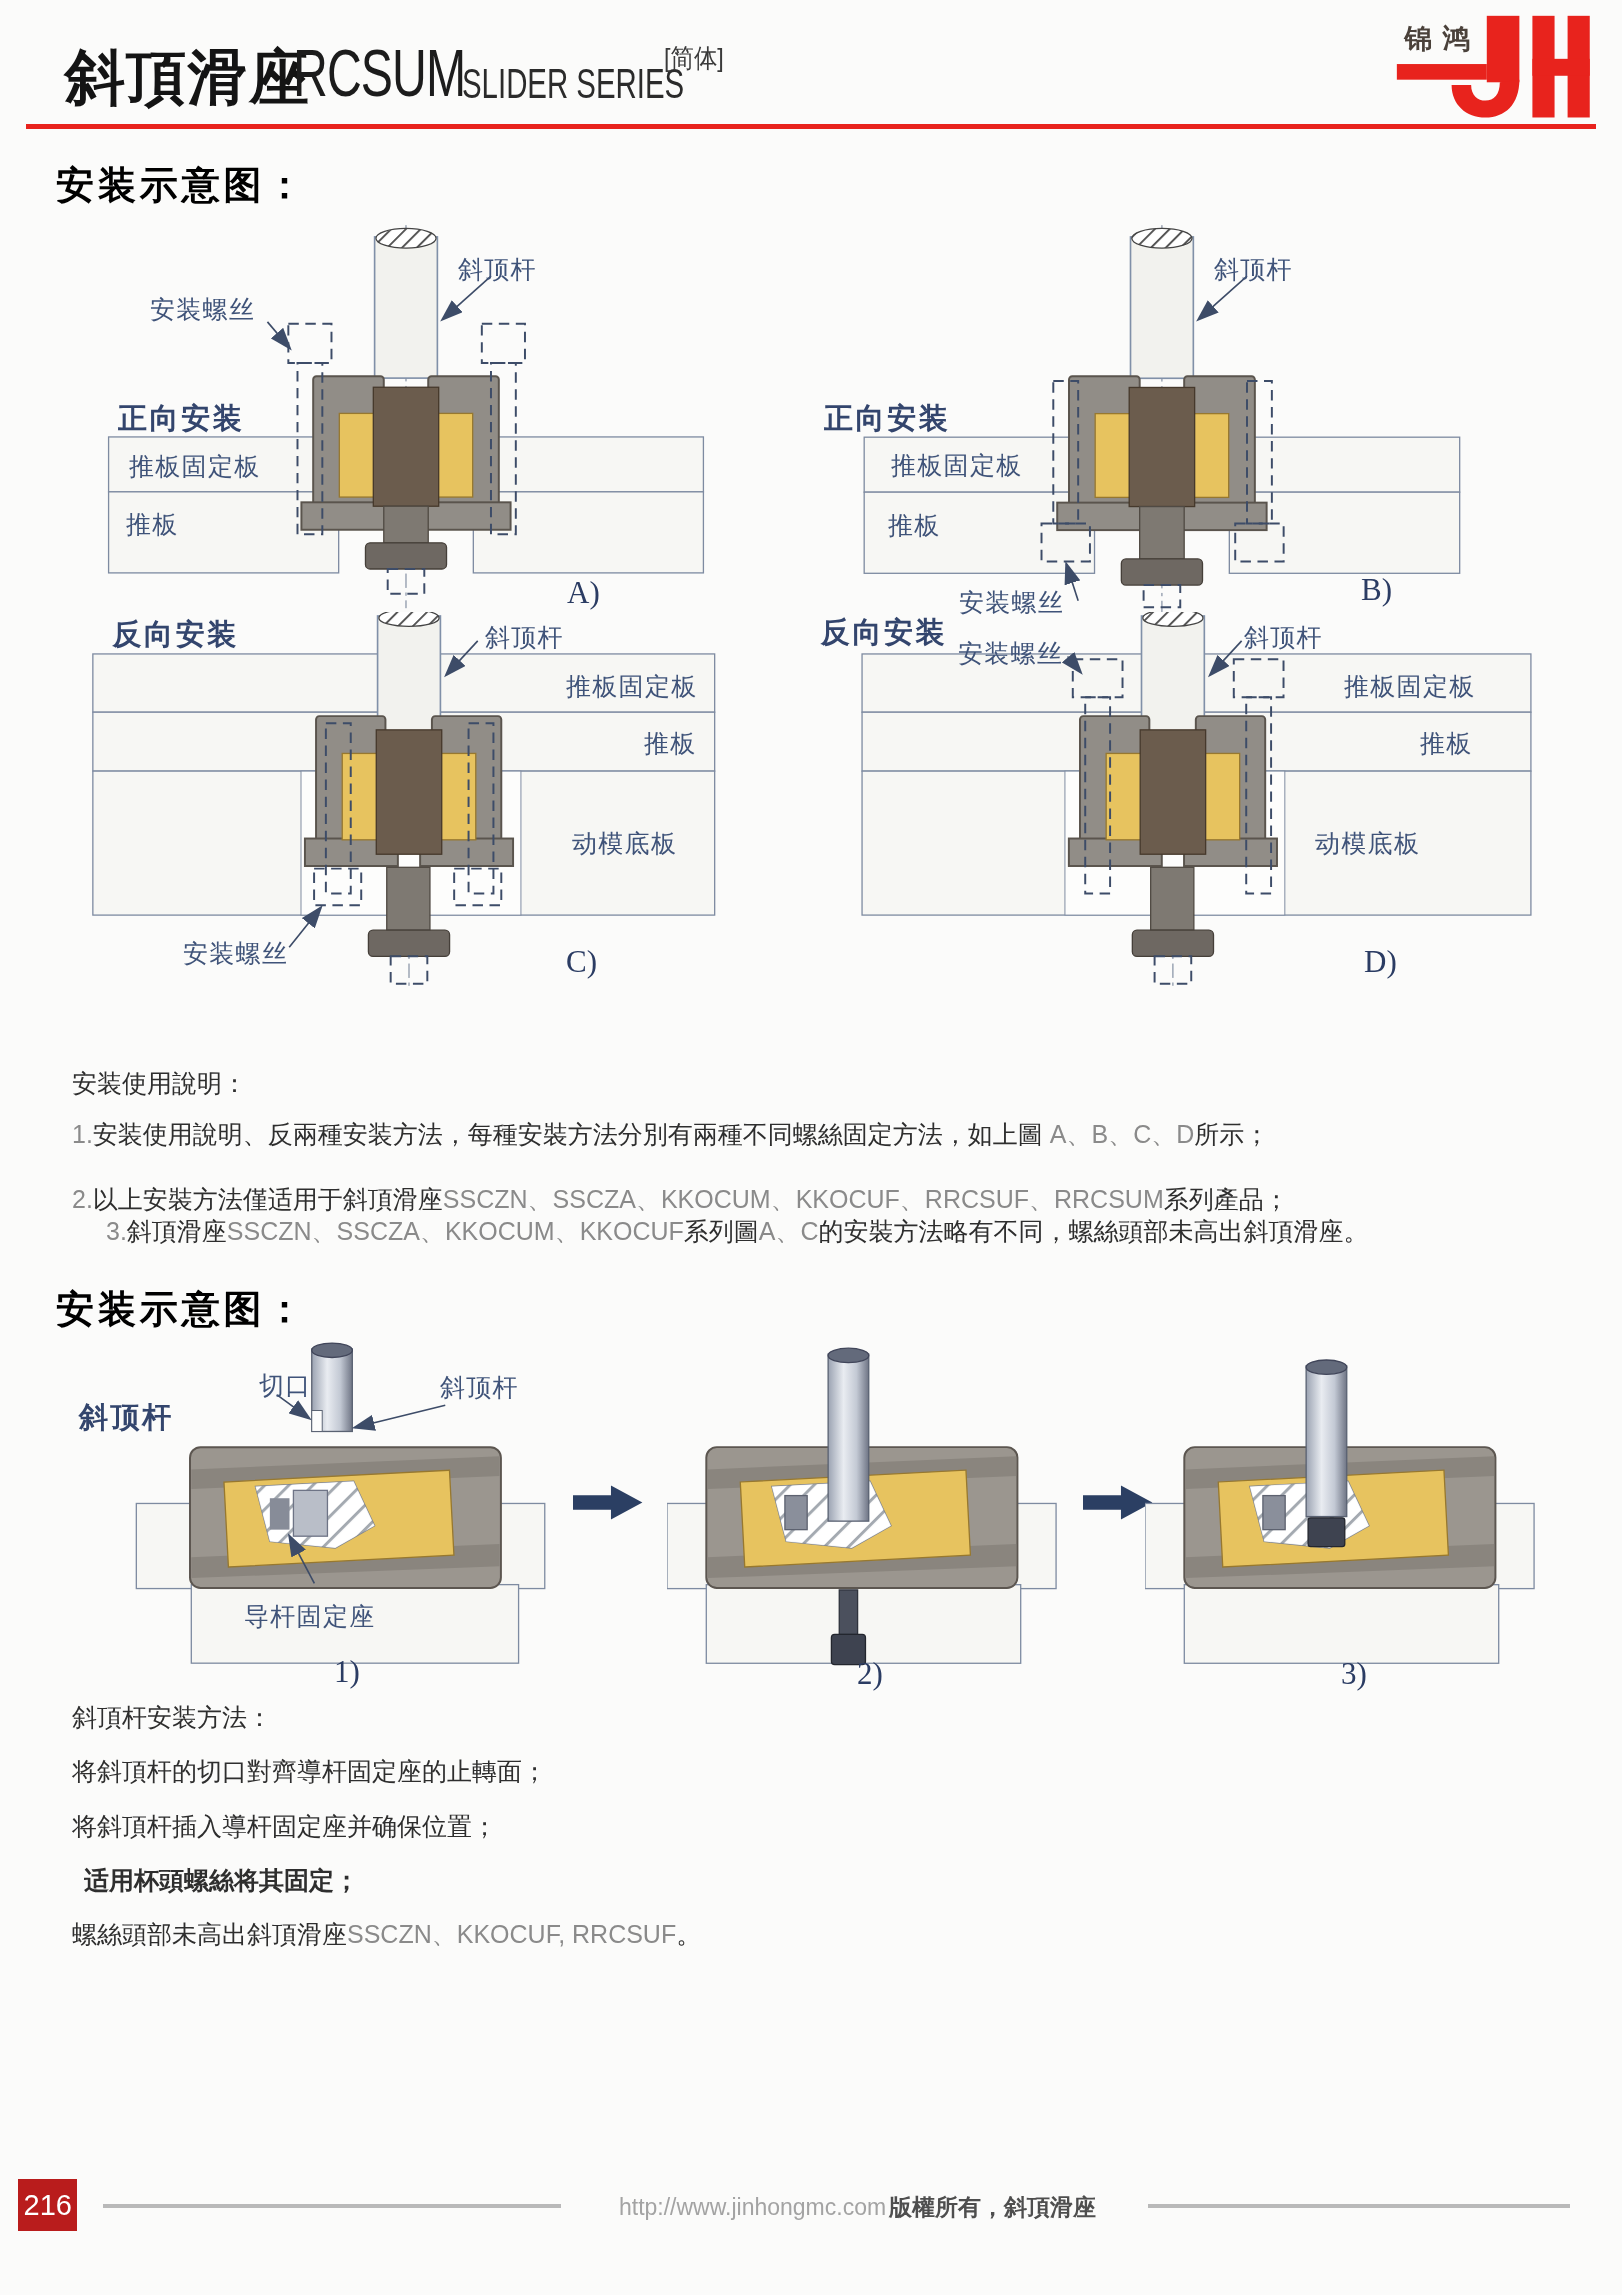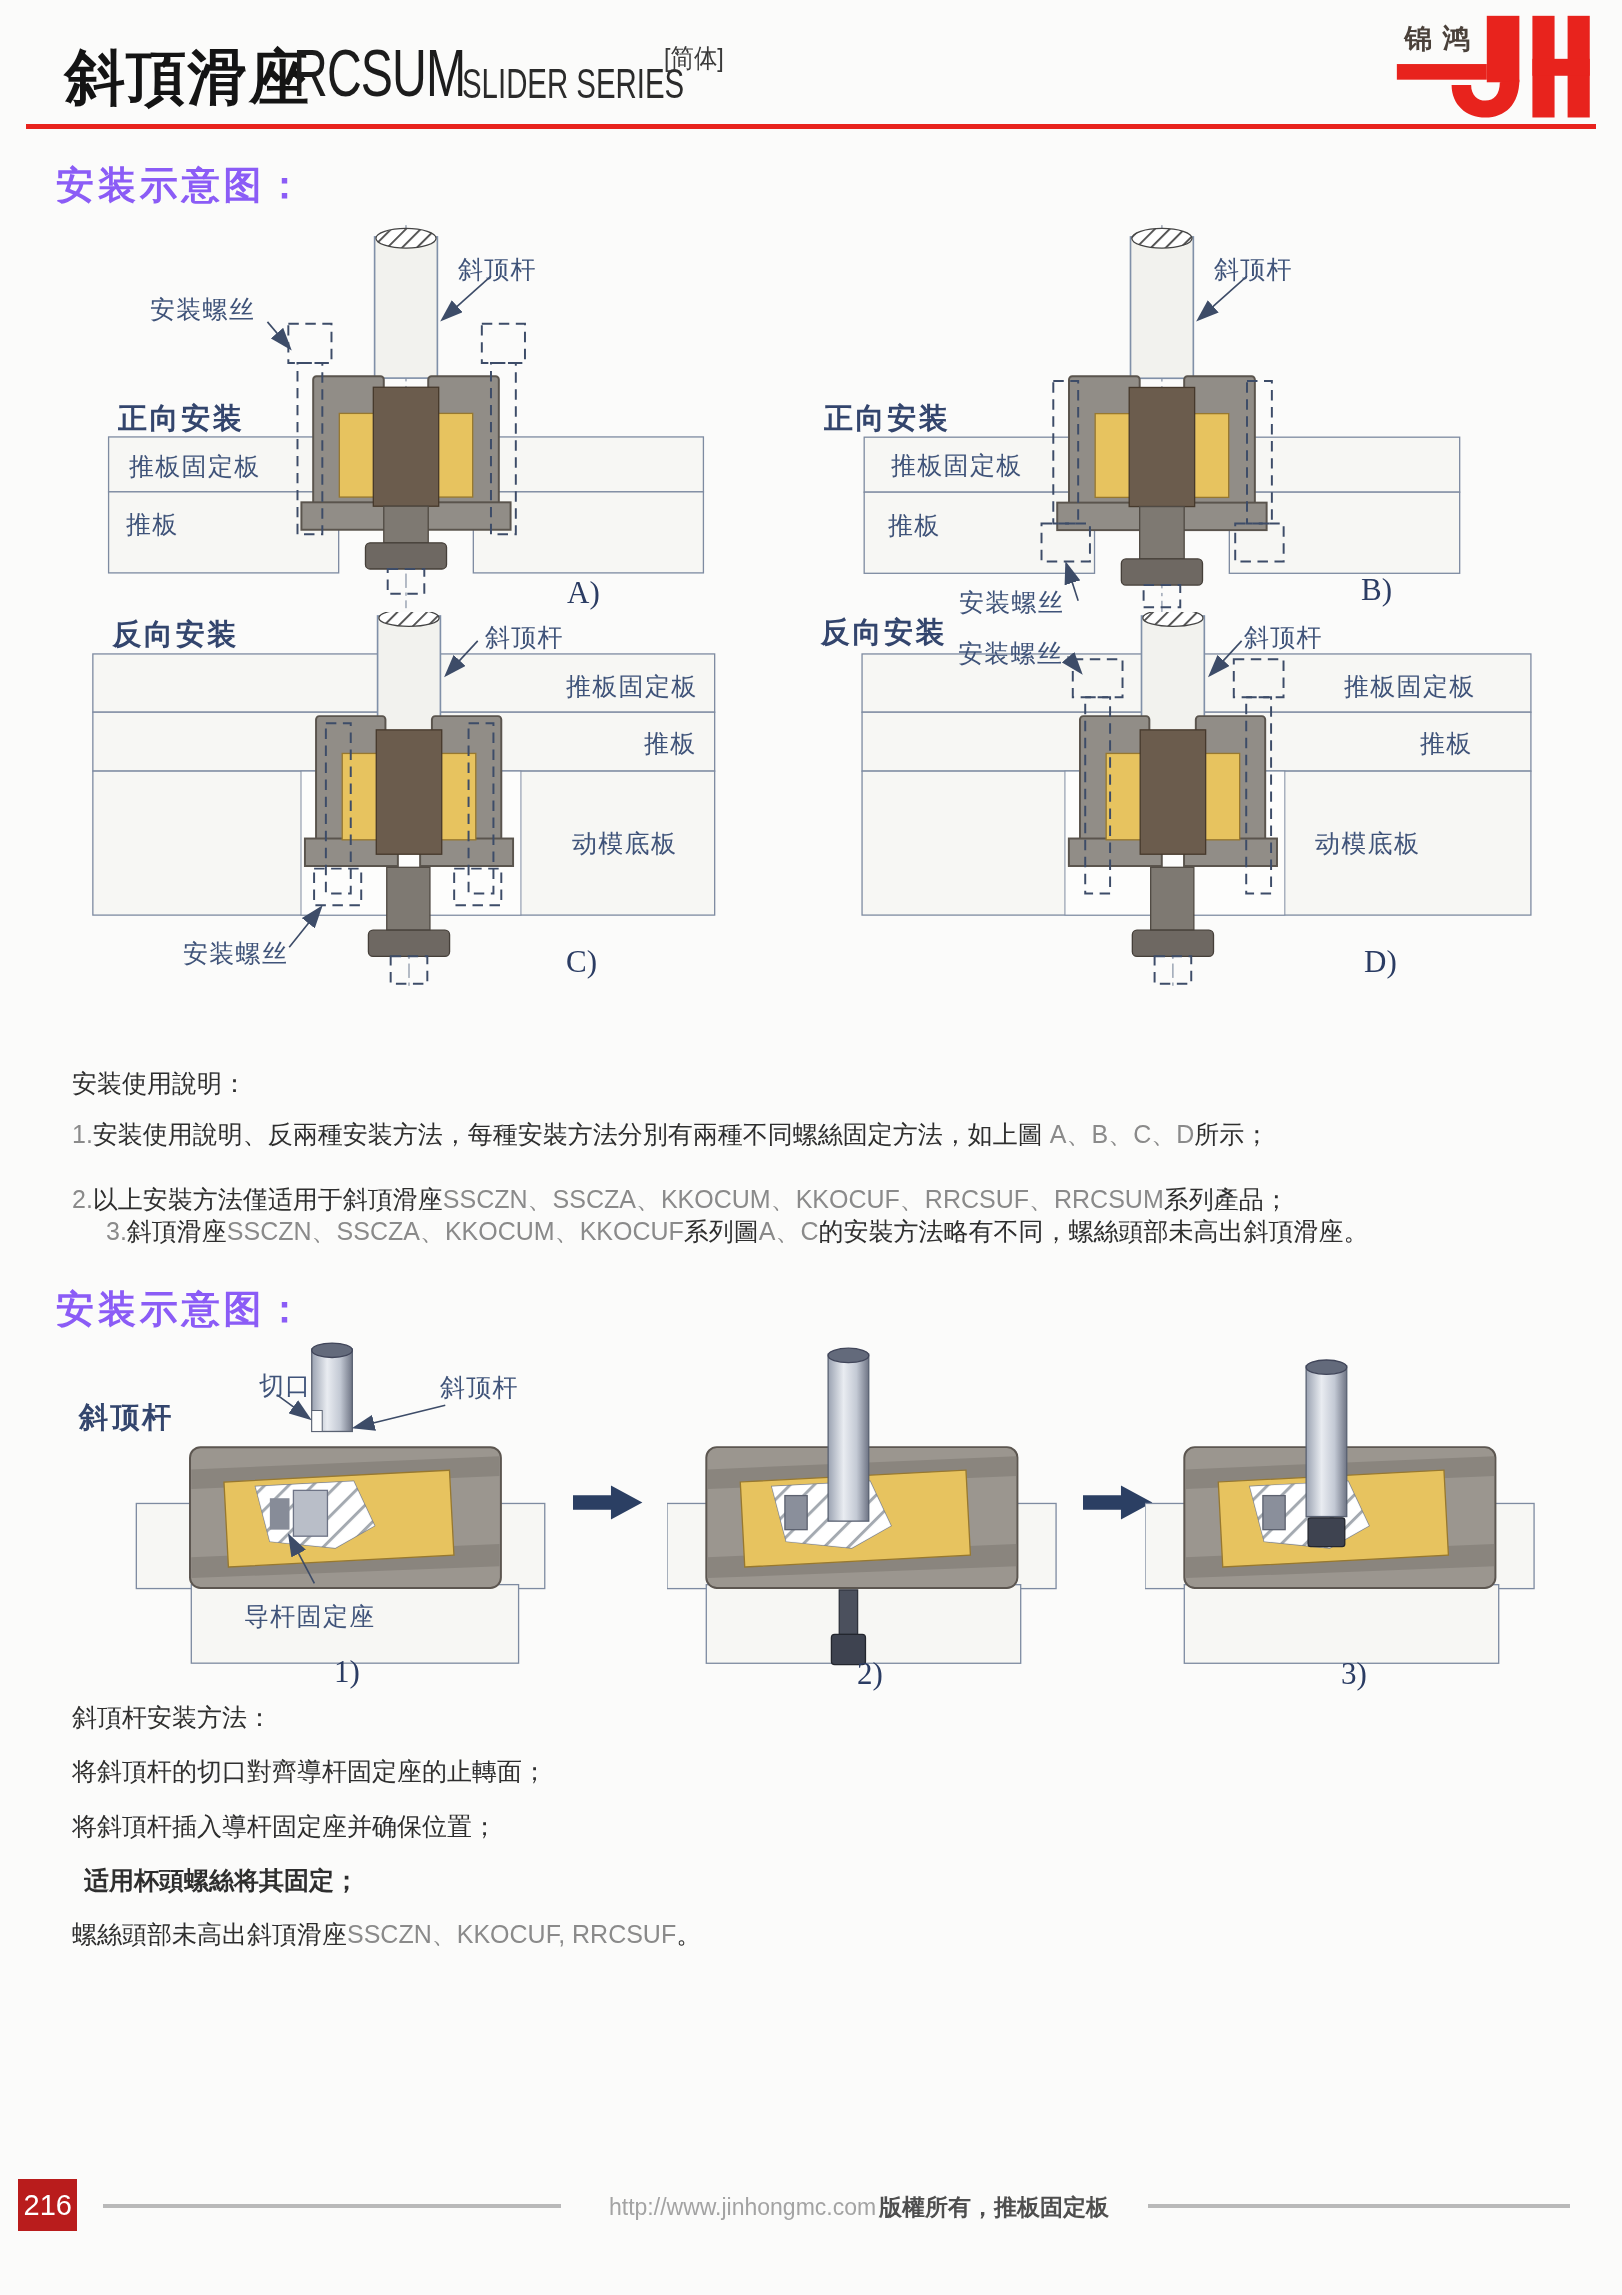--- a/index.html
+++ b/index.html
@@ -6,21 +6,21 @@
   body{width:1622px;height:2295px;position:relative;background:#fbfbfa;
        font-family:"Liberation Sans", sans-serif;overflow:hidden;}
   .abs{position:absolute;}
   
   .title-zh{font-size:60px;font-weight:900;color:#141414;letter-spacing:1.3px;}
   .title-code{font-size:67px;font-weight:400;color:#1c1c1c;transform:scaleX(.72);transform-origin:left bottom;display:inline-block;letter-spacing:-1.3px;}
   .title-series{font-size:42px;font-weight:400;color:#2b2b2b;transform:scaleX(.70);transform-origin:left bottom;display:inline-block;letter-spacing:0;}
   .title-note{font-size:26px;color:#3a3a3a;transform:scaleX(.9);transform-origin:left top;display:inline-block;}
   .red-rule{background:#e8231d;height:5.2px;}
   
-  .sec-head{font-size:38px;font-weight:800;color:#8b5cf6;letter-spacing:3.9px;}
+  .sec-head{font-size:38px;font-weight:800;color:#000000;letter-spacing:3.9px;}
   
   .lbl{font-size:25px;color:#3f5379;white-space:nowrap;letter-spacing:1.3px;}
   .lbl-b{font-size:29px;font-weight:700;color:#33456d;white-space:nowrap;letter-spacing:2.6px;}
   .tag{font-family:"Liberation Serif", serif;font-size:31px;color:#2b3c63;white-space:nowrap;}
   
   .note-line{font-size:25px;color:#2e2e2e;white-space:nowrap;}
   .note-lt{color:#8a8a8a;}
   
   .foot-line{background:#b9b9b9;height:3.9px;}
   .pg-box{background:#b91c1c;color:#fff;font-size:29px;display:flex;align-items:center;justify-content:center;}
@@ -338,15 +338,15 @@
   </div>
 </div>
 
 <div class="abs pg-box" style="left:18.3px;top:2179px;width:59px;height:52px;">
   <span>216</span>
 </div>
 <div class="abs foot-line" style="left:103px;top:2204px;width:458px;"></div>
 <div class="abs foot-line" style="left:1148px;top:2204px;width:422px;"></div>
 <div class="abs" style="left:609px;top:2192px;width:497px;text-align:center;white-space:nowrap;">
   <span class="foot-url">http://www.jinhongmc.com</span>
-  <span class="foot-copy">版權所有，推板固定板</span>
+  <span class="foot-copy">版權所有，斜頂滑座</span>
 </div>
 
 
 </body></html>

